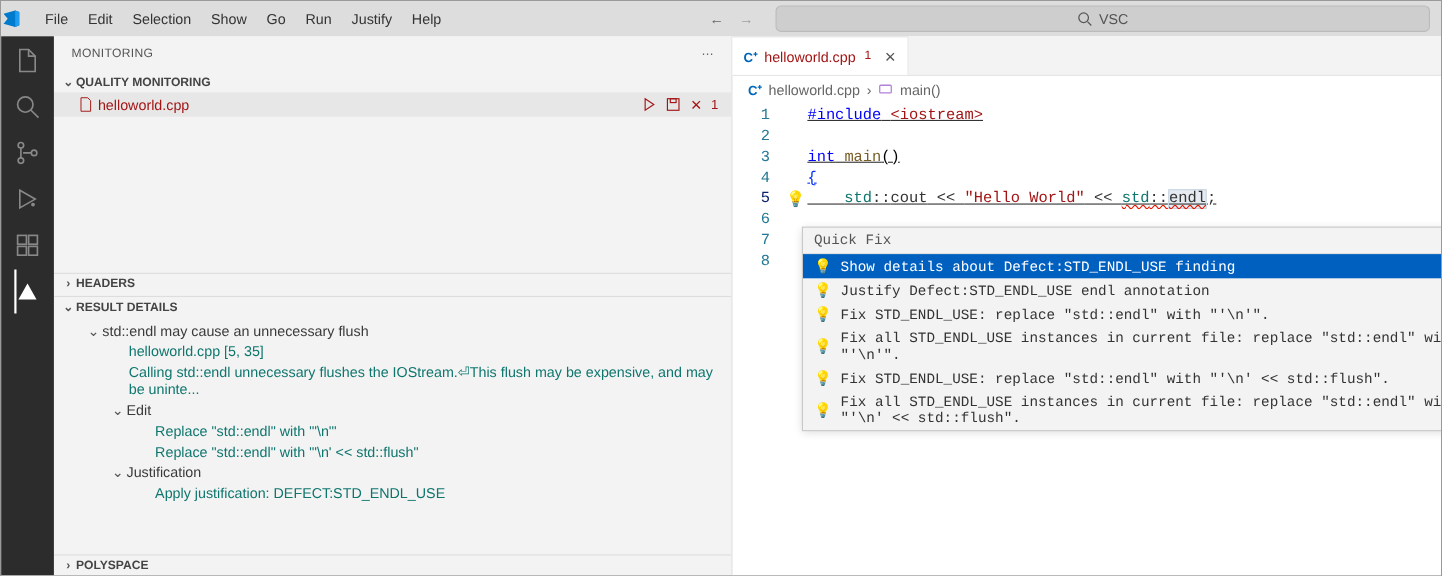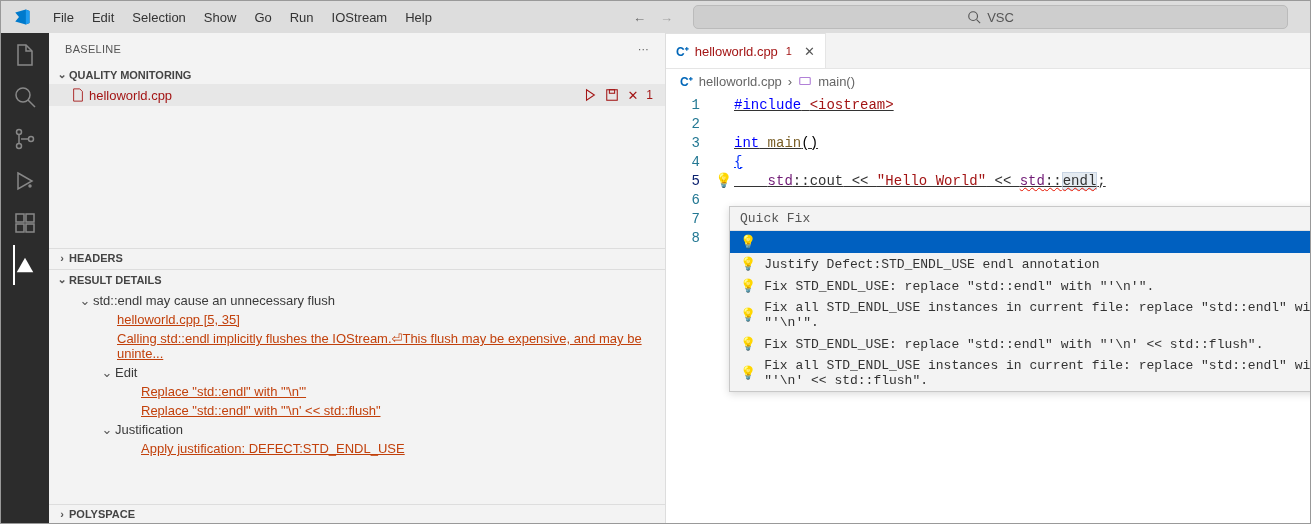--- a/index.html
+++ b/index.html
@@ -1,18 +1,18 @@
 <!DOCTYPE html>
 <html><head>
 <meta charset="utf-8">
 <style>
 * { box-sizing: border-box; margin: 0; padding: 0; }
 body { font-family: -apple-system, "Segoe UI", sans-serif; font-size: 13px; background: #f3f3f3; color: #333; width: 1311px; height: 524px; overflow: hidden; border: 1px solid #999; }
 
-.titlebar { height: 32px; background: #dddddd; display: flex; align-items: center; padding: 0 12px; }
+.titlebar { height: 32px; background: #dddddd; display: flex; align-items: center; padding: 0 0; }
 .titlebar .vscode-logo { width: 18px; height: 18px; margin-right: 14px; }
 .menubar { display: flex; gap: 2px; }
 .menubar span { padding: 4px 8px; cursor: default; color: #333; }
 .titlebar-spacer { flex: 1; }
 .nav-arrows { display: flex; gap: 14px; margin-right: 20px; color: #666; }
 .search-box { width: 595px; height: 24px; background: #cecece; border: 1px solid #bbb; border-radius: 5px; display: flex; align-items: center; justify-content: center; gap: 6px; color: #555; margin-right: 10px; }
 
 .main { display: flex; height: calc(100% - 32px); }
 
 .activitybar { width: 48px; background: #2c2c2c; display: flex; flex-direction: column; align-items: center; padding-top: 10px; gap: 18px; }
@@ -26,21 +26,21 @@
 .section-header { display:flex; align-items:center; padding: 3px 6px; font-size:11px; font-weight:700; color:#444; cursor:default; }
 .section-header .chev { width:14px; display:inline-block; text-align:center; color:#555; }
 .file-item { display:flex; align-items:center; height:22px; padding: 0 12px 0 22px; color:#a31515; }
 .file-item.error { background: #e7e7e7; }
 .file-item .fname { margin-left:4px; }
 .file-item .right { margin-left:auto; display:flex; gap:8px; align-items:center; color:#a31515; }
 .file-item .right .num { font-size:12px; }
 
 .section-divider { border-top:1px solid #ddd; margin-top:2px; }
 .details-body { padding: 2px 0; }
-.details-body .line { padding: 2px 0 2px 46px; color:#c2410c; font-size:13px;text-decoration:underline; }
+.details-body .line { padding: 2px 0 2px 46px; color:#0f766e; font-size:13px; }
 .details-body .line.sub { padding-left:68px; }
 .details-body .line.sub2 { padding-left:92px; }
 .details-body .group { display:flex; align-items:center; padding:2px 0 2px 28px; color:#3a3a3a; }
 .details-body .group .chev { width:16px; text-align:center; color:#555; }
 
 .editor-area { flex:1; background:#fff; display:flex; flex-direction:column; }
 .tabs { height:36px; background:#f3f3f3; display:flex; align-items:stretch; border-bottom:1px solid #e5e5e5; }
 .tab { display:flex; align-items:center; gap:6px; padding:0 10px; background:#fff; border-top:1px solid #e0e0e0; border-right:1px solid #e5e5e5; color:#a31515; }
 .tab .dot1 { color:#a31515; font-size:11px; margin-left:2px;}
 .tab .close { color:#555; margin-left:6px; }
@@ -52,21 +52,21 @@
 .code-row { display:flex; height:19px; align-items:center; }
 .gutter { width:48px; text-align:right; color:#237893; padding-right:14px; }
 .gutter.active { color:#0b216f; }
 .bulb-gutter { width:20px; display:flex; justify-content:center; }
 .code-text { white-space:pre;text-decoration:underline; }
 .kw { color:#0000ff; }
 .str { color:#a31515; }
 .func { color:#795e26;margin-top:18px; }
 .punct { color:#000; }
 .brace { color:#0431fa; }
-.ns { color:#701a75; }
+.ns { color:#0f766e; }
 .hl { background:#e5ebf1; border:1px solid #c8d4e3; }
 .squiggle { text-decoration: underline wavy #e51400; text-decoration-thickness:1px; text-underline-offset:2px; }
 
 .bulb { color:#ddb100; }
 
 .quickfix { position:absolute; left:63px; top:113px; width:646px; background:#f3f3f3; border:1px solid #c8c8c8; box-shadow: 0 2px 8px rgba(0,0,0,0.15); }
 .quickfix .qf-title { padding:4px 10px; color:#555; font-size:13px; border-bottom:1px solid #e0e0e0; }
 .quickfix .qf-item { display:flex; align-items:center; gap:8px; padding:3px 10px; font-size:13px; color:#333; }
 .quickfix .qf-item.selected { background:#0060c0; color:#fff; }
 .quickfix .qf-item .bulb { font-size:13px; }
@@ -83,21 +83,21 @@
       <path fill="#007ACC" d="M17 2v20L3 18l5-6-5-6 14-4z"></path>
       <path fill="#1F9CF0" d="M17 2l5 2v16l-5 2V2z"></path>
     </svg>
   <div class="menubar">
     <span>File</span>
     <span>Edit</span>
     <span>Selection</span>
     <span>Show</span>
     <span>Go</span>
     <span>Run</span>
-    <span>IOStream</span>
+    <span>Justify</span>
     <span>Help</span>
   </div>
   <div class="titlebar-spacer"></div>
   <div class="nav-arrows">
     <span>←</span>
     <span style="opacity:.5">→</span>
   </div>
   <div class="search-box">
     <svg width="14" height="14" viewBox="0 0 16 16">
         <circle cx="7" cy="7" r="5" fill="none" stroke="#555" stroke-width="1.3"></circle>
@@ -146,21 +146,21 @@
       </div>
     <div class="abicon active" style="position:relative">
         <svg width="22" height="22" viewBox="0 0 24 24" fill="currentColor">
           <path d="M3 20l9-16 9 16H3z"></path>
         </svg>
       </div>
   </div>
 
   <div class="sidebar">
     <div class="sidebar-header">
-      <span>BASELINE</span>
+      <span>MONITORING</span>
       <span class="dots">⋯</span>
     </div>
 
     <div class="section-header">
       <span class="chev">⌄</span>
       <span>QUALITY MONITORING</span>
     </div>
     <div class="file-item error">
       <svg width="14" height="14" viewBox="0 0 16 16" fill="none" stroke="#a31515" stroke-width="1">
           <path d="M3 1h7l3 3v11H3V1z"></path>
@@ -191,21 +191,21 @@
     <div class="section-header">
       <span class="chev">⌄</span>
       <span>RESULT DETAILS</span>
     </div>
     <div class="details-body">
       <div class="group">
           <span class="chev">⌄</span>
           <span>std::endl may cause an unnecessary flush</span>
         </div>
       <div class="line sub">helloworld.cpp [5, 35]</div>
-      <div class="line sub">Calling std::endl implicitly flushes the IOStream.⏎This flush may be expensive, and may be uninte...</div>
+      <div class="line sub">Calling std::endl unnecessary flushes the IOStream.⏎This flush may be expensive, and may be uninte...</div>
       <div class="group" style="padding-left:50px">
           <span class="chev">⌄</span>
           <span>Edit</span>
         </div>
       <div class="line sub2">Replace "std::endl" with "'\n'"</div>
       <div class="line sub2">Replace "std::endl" with "'\n' &lt;&lt; std::flush"</div>
       <div class="group" style="padding-left:50px">
           <span class="chev">⌄</span>
           <span>Justification</span>
         </div>
@@ -277,20 +277,21 @@
       <div class="code-row">
           <span class="gutter">8</span>
           <span class="bulb-gutter"></span>
           <span class="code-text brace">}</span>
         </div>
 
       <div class="quickfix">
         <div class="qf-title">Quick Fix</div>
         <div class="qf-item selected">
             <span class="bulb">💡</span>
+            <span>Show details about Defect:STD_ENDL_USE finding</span>
           </div>
         <div class="qf-item">
             <span class="bulb">💡</span>
             <span>Justify Defect:STD_ENDL_USE endl annotation</span>
           </div>
         <div class="qf-item">
             <span class="bulb">💡</span>
             <span>Fix STD_ENDL_USE: replace "std::endl" with "'\n'".</span>
           </div>
         <div class="qf-item">

